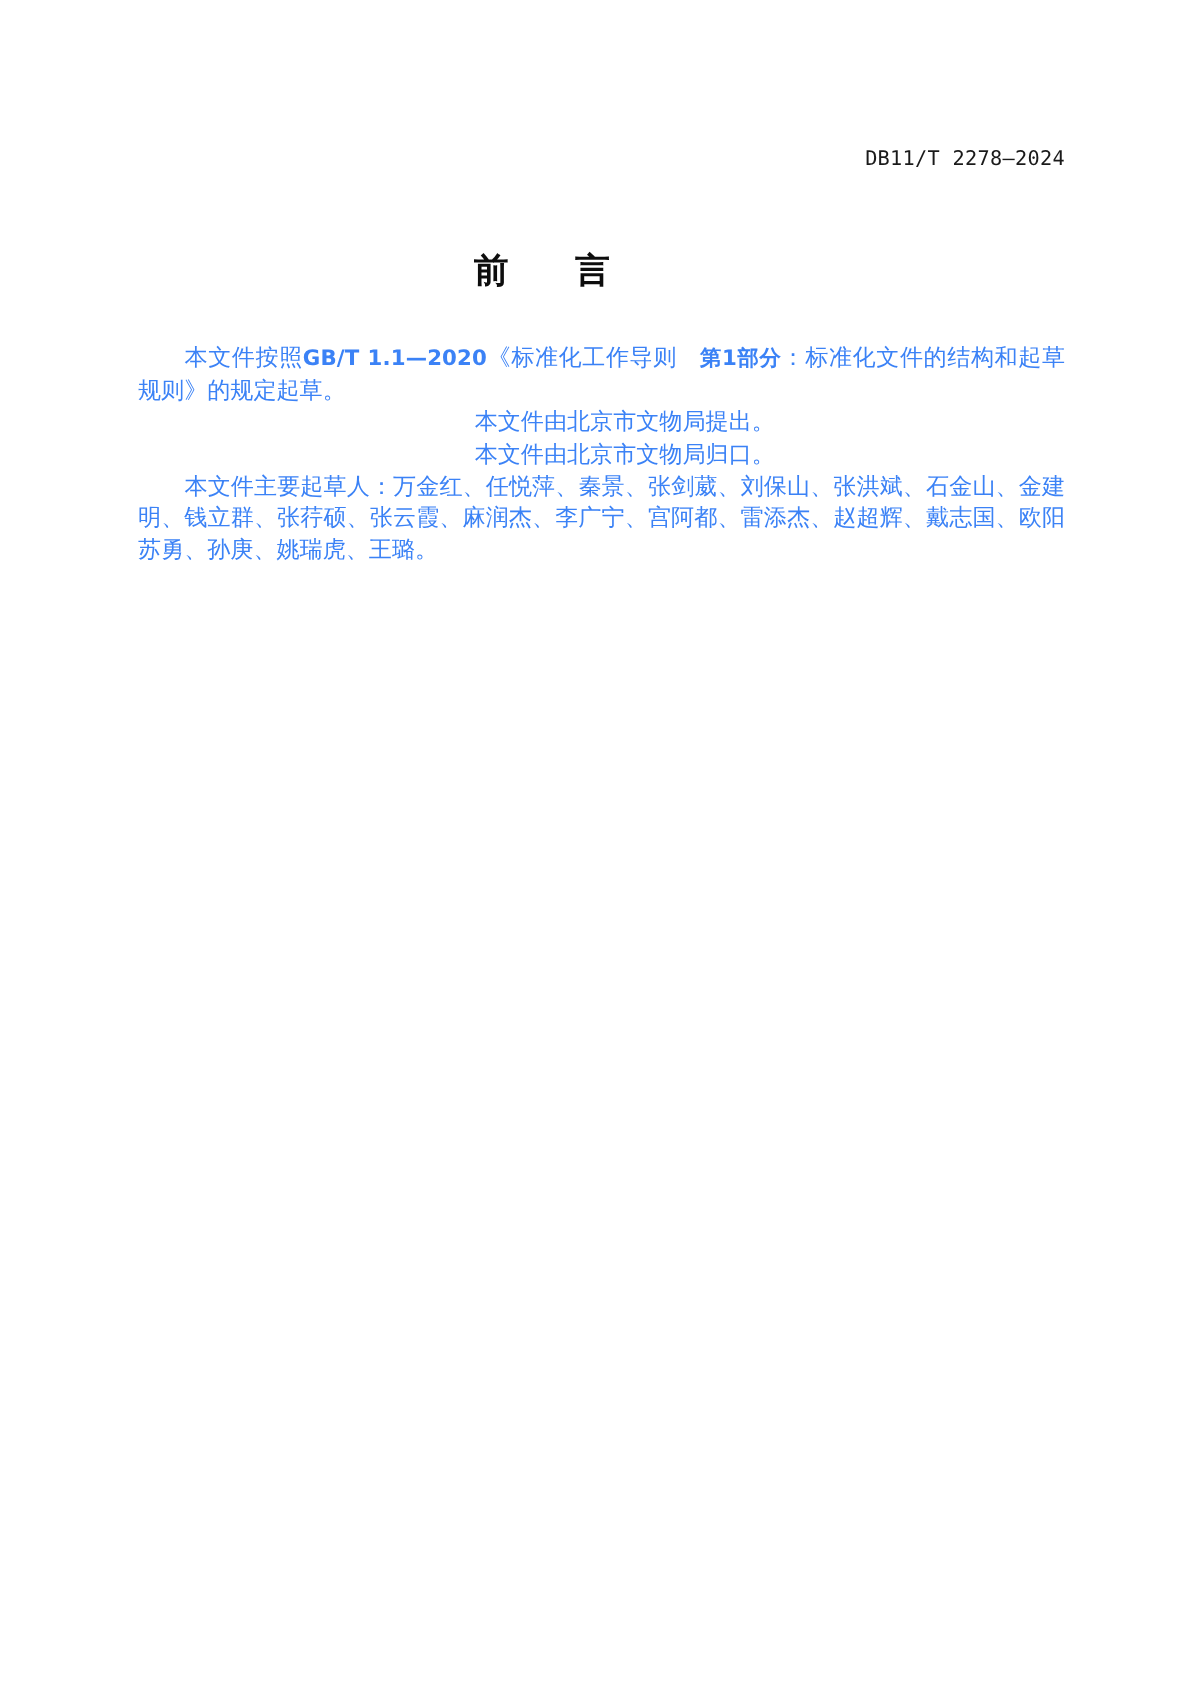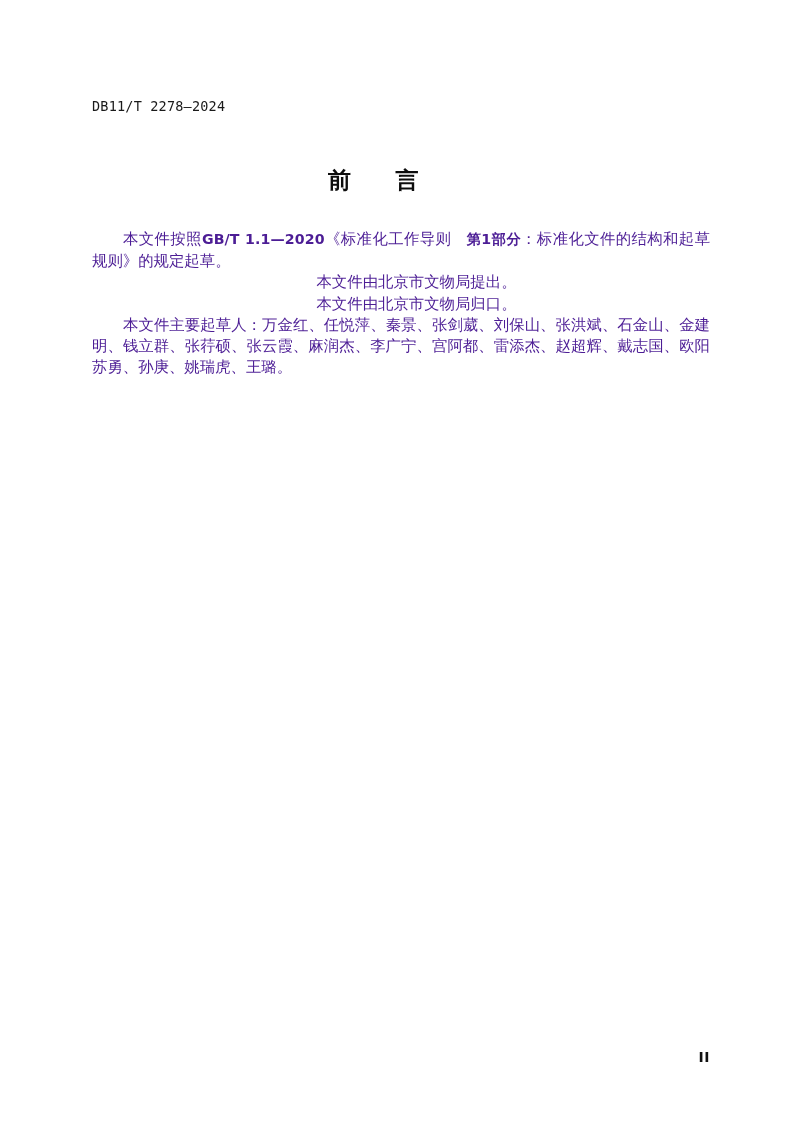--- a/index.html
+++ b/index.html
@@ -19,41 +19,40 @@
     box-sizing: border-box;
   }
 
   
   .running-header {
     position: absolute;
     top: 98px;
     left: 92px;
     right: 90px;
     height: 18px;
-    text-align: left;
+    text-align: right;
     font-family: "DejaVu Sans Mono", "Liberation Mono", monospace;
     font-size: 13.5px;
     letter-spacing: 0.2px;
     color: #1a1a1a;
     white-space: nowrap;
   }
 
   
   .section-title {
     position: absolute;
     top: 165px;
     left: 0;
     width: 723px;
     text-align: center;
     font-family: "DejaVu Sans", "Liberation Sans", sans-serif;
     font-weight: 700;
     font-size: 23px;
     letter-spacing: 0.5px;
     color: #0d0d0d;
-    padding-left: 12px;
   }
   .section-title .gap {
     display: inline-block;
     width: 44px;
   }
 
   
   .body-block {
     position: absolute;
     top: 228px;
@@ -63,21 +62,21 @@
   }
   p.para {
     margin: 0;
     padding: 0;
     font-size: 15.4px;
     line-height: 21.2px;
     text-align: justify;
     text-justify: inter-character;
     text-indent: 31px;
     word-break: break-all;
-    color: #4c1d95;
+    color: #3b82f6;
   }
   p.para.tight {
     text-align: center;
   }
   
   .lat {
     font-family: "DejaVu Sans", "Liberation Sans", sans-serif;
     font-size: 14.2px;
     font-weight: 600;
     letter-spacing: 0.1px;
@@ -119,15 +118,14 @@
     <p class="para tight">本文件由北京市文物局提出。</p>
 
     <p class="para tight">本文件由北京市文物局归口。</p>
 
 
 
     <p class="para">本文件主要起草人：万金红、任悦萍、秦景、张剑葳、刘保山、张洪斌、石金山、金建明、钱立群、张荇硕、张云霞、麻润杰、李广宁、宫阿都、雷添杰、赵超辉、戴志国、欧阳苏勇、孙庚、姚瑞虎、王璐。</p>
 
   </div>
 
-  <div class="page-number">II</div>
 
 </div>
 
 </body></html>

